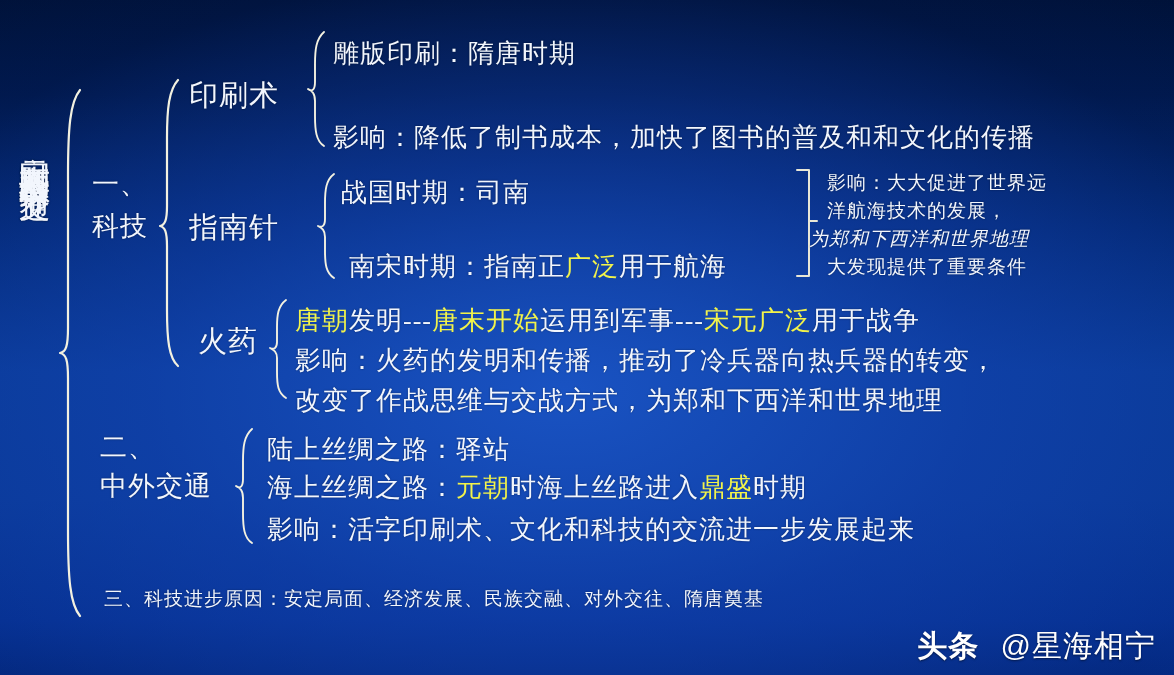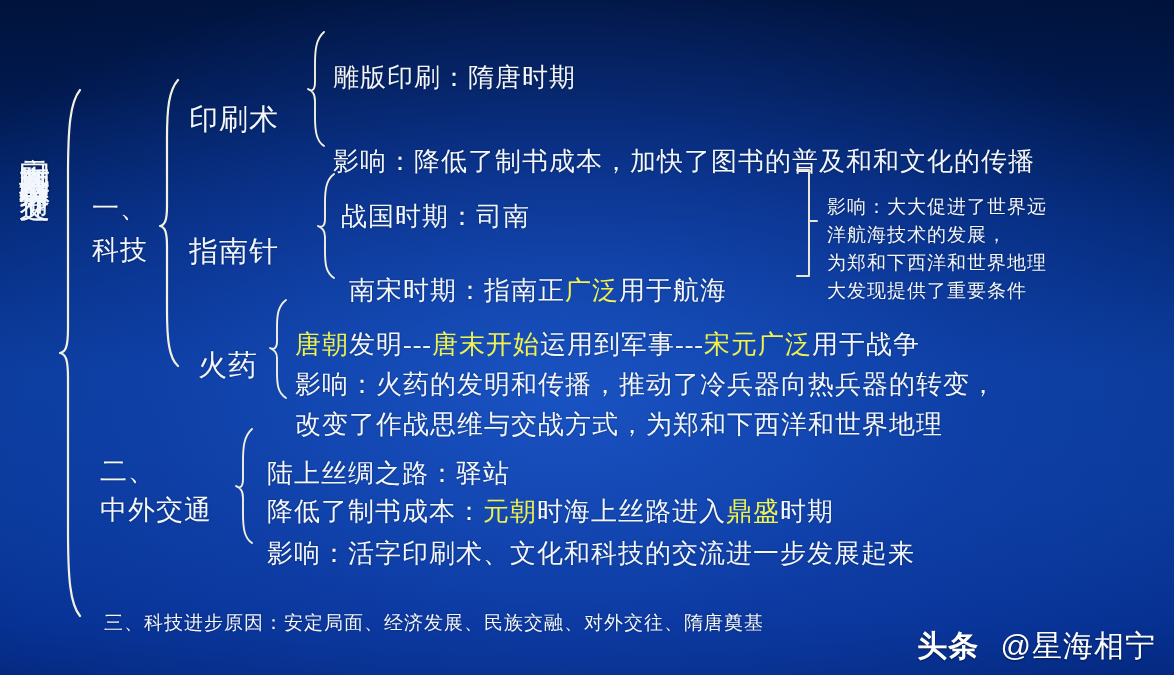--- a/index.html
+++ b/index.html
@@ -9,21 +9,21 @@
     background:#0a3291;
   }
   #slide{
     position:relative;width:1174px;height:675px;
     background:
       radial-gradient(ellipse 1100px 620px at 48% 58%, rgba(28,86,200,0.85) 0%, rgba(18,64,170,0.55) 38%, rgba(6,32,100,0.15) 68%, rgba(0,17,60,0) 85%),
       linear-gradient(to bottom, #001239 0%, #00184b 14%, #032a78 34%, #0a3fa0 55%, #0a3da0 74%, #063399 92%, #042b86 100%);
     color:#eef3fb;
     overflow:hidden;
   }
-  .txt{position:absolute;white-space:nowrap;letter-spacing:1px;margin-top:24px;}
+  .txt{position:absolute;white-space:nowrap;letter-spacing:1px;}
   .wh{color:#f2f6fd;text-shadow:0 0 2px rgba(0,0,0,.45);}
   .yl{color:#f2f34a;}
   
   #vtitle{
     position:absolute;left:8px;top:133px;width:46px;
     writing-mode:vertical-rl;text-orientation:upright;
     font-size:31px;line-height:40px;letter-spacing:3px;
     color:#f2f6fd;text-shadow:0 0 2px rgba(0,0,0,.5);
   }
   
@@ -89,21 +89,21 @@
   </div>
 
   <div class="brace sqb" style="left:795px;top:168px;">
     <svg width="24" height="110" viewBox="0 0 24 110" aria-hidden="true">
       <path d="M2 2 L14 2 L14 53 M14 53 L22 53 M14 53 L14 108 L2 108"></path>
     </svg>
   </div>
 
   <div class="txt wh" style="left:827px;top:170px;font-size:19px;">影响：大大促进了世界远</div>
   <div class="txt wh" style="left:827px;top:198px;font-size:19px;">洋航海技术的发展，</div>
-  <div class="txt wh" style="left:827px;top:226px;font-size:19px;">为郑和下西洋和世界地理</div>
+  <div class="txt wh" style="left:809px;top:226px;font-size:19px;font-style:italic;">为郑和下西洋和世界地理</div>
   <div class="txt wh" style="left:827px;top:254px;font-size:19px;">大发现提供了重要条件</div>
 
   <div class="txt wh" style="left:198px;top:322px;font-size:29px;">火药</div>
 
   <div class="brace thin" style="left:268px;top:298px;">
     <svg width="22" height="102" viewBox="0 0 22 102" aria-hidden="true">
       <path d="M18 2 C10 8 9 17 9 29 L9 44 C9 50 6 52 2 50 C6 52 9 54 9 60 L9 74 C9 87 10 95 18 100"></path>
     </svg>
   </div>
 
@@ -117,21 +117,21 @@
   <div class="txt wh" style="left:100px;top:468px;font-size:27px;">中外交通</div>
 
   <div class="brace thin" style="left:234px;top:427px;">
     <svg width="22" height="118" viewBox="0 0 22 118" aria-hidden="true">
       <path d="M18 2 C10 9 9 20 9 34 L9 52 C9 60 6 62 2 59 C6 61 9 63 9 71 L9 86 C9 100 10 111 18 116"></path>
     </svg>
   </div>
 
   <div class="txt wh" style="left:267px;top:432px;font-size:26px;">陆上丝绸之路：驿站</div>
   <div class="txt" style="left:267px;top:470px;font-size:26px;">
-    <span class="wh">降低了制书成本：</span><span class="yl">元朝</span><span class="wh">时海上丝路进入</span><span class="yl">鼎盛</span><span class="wh">时期</span>
+    <span class="wh">海上丝绸之路：</span><span class="yl">元朝</span><span class="wh">时海上丝路进入</span><span class="yl">鼎盛</span><span class="wh">时期</span>
   </div>
   <div class="txt wh" style="left:267px;top:512px;font-size:26px;">影响：活字印刷术、文化和科技的交流进一步发展起来</div>
 
   <div class="txt wh" style="left:104px;top:586px;font-size:19px;">三、科技进步原因：安定局面、经济发展、民族交融、对外交往、隋唐奠基</div>
 
   <div id="watermark">
     <span>头条</span>
     <span class="at">@星海相宁</span>
   </div>
 

